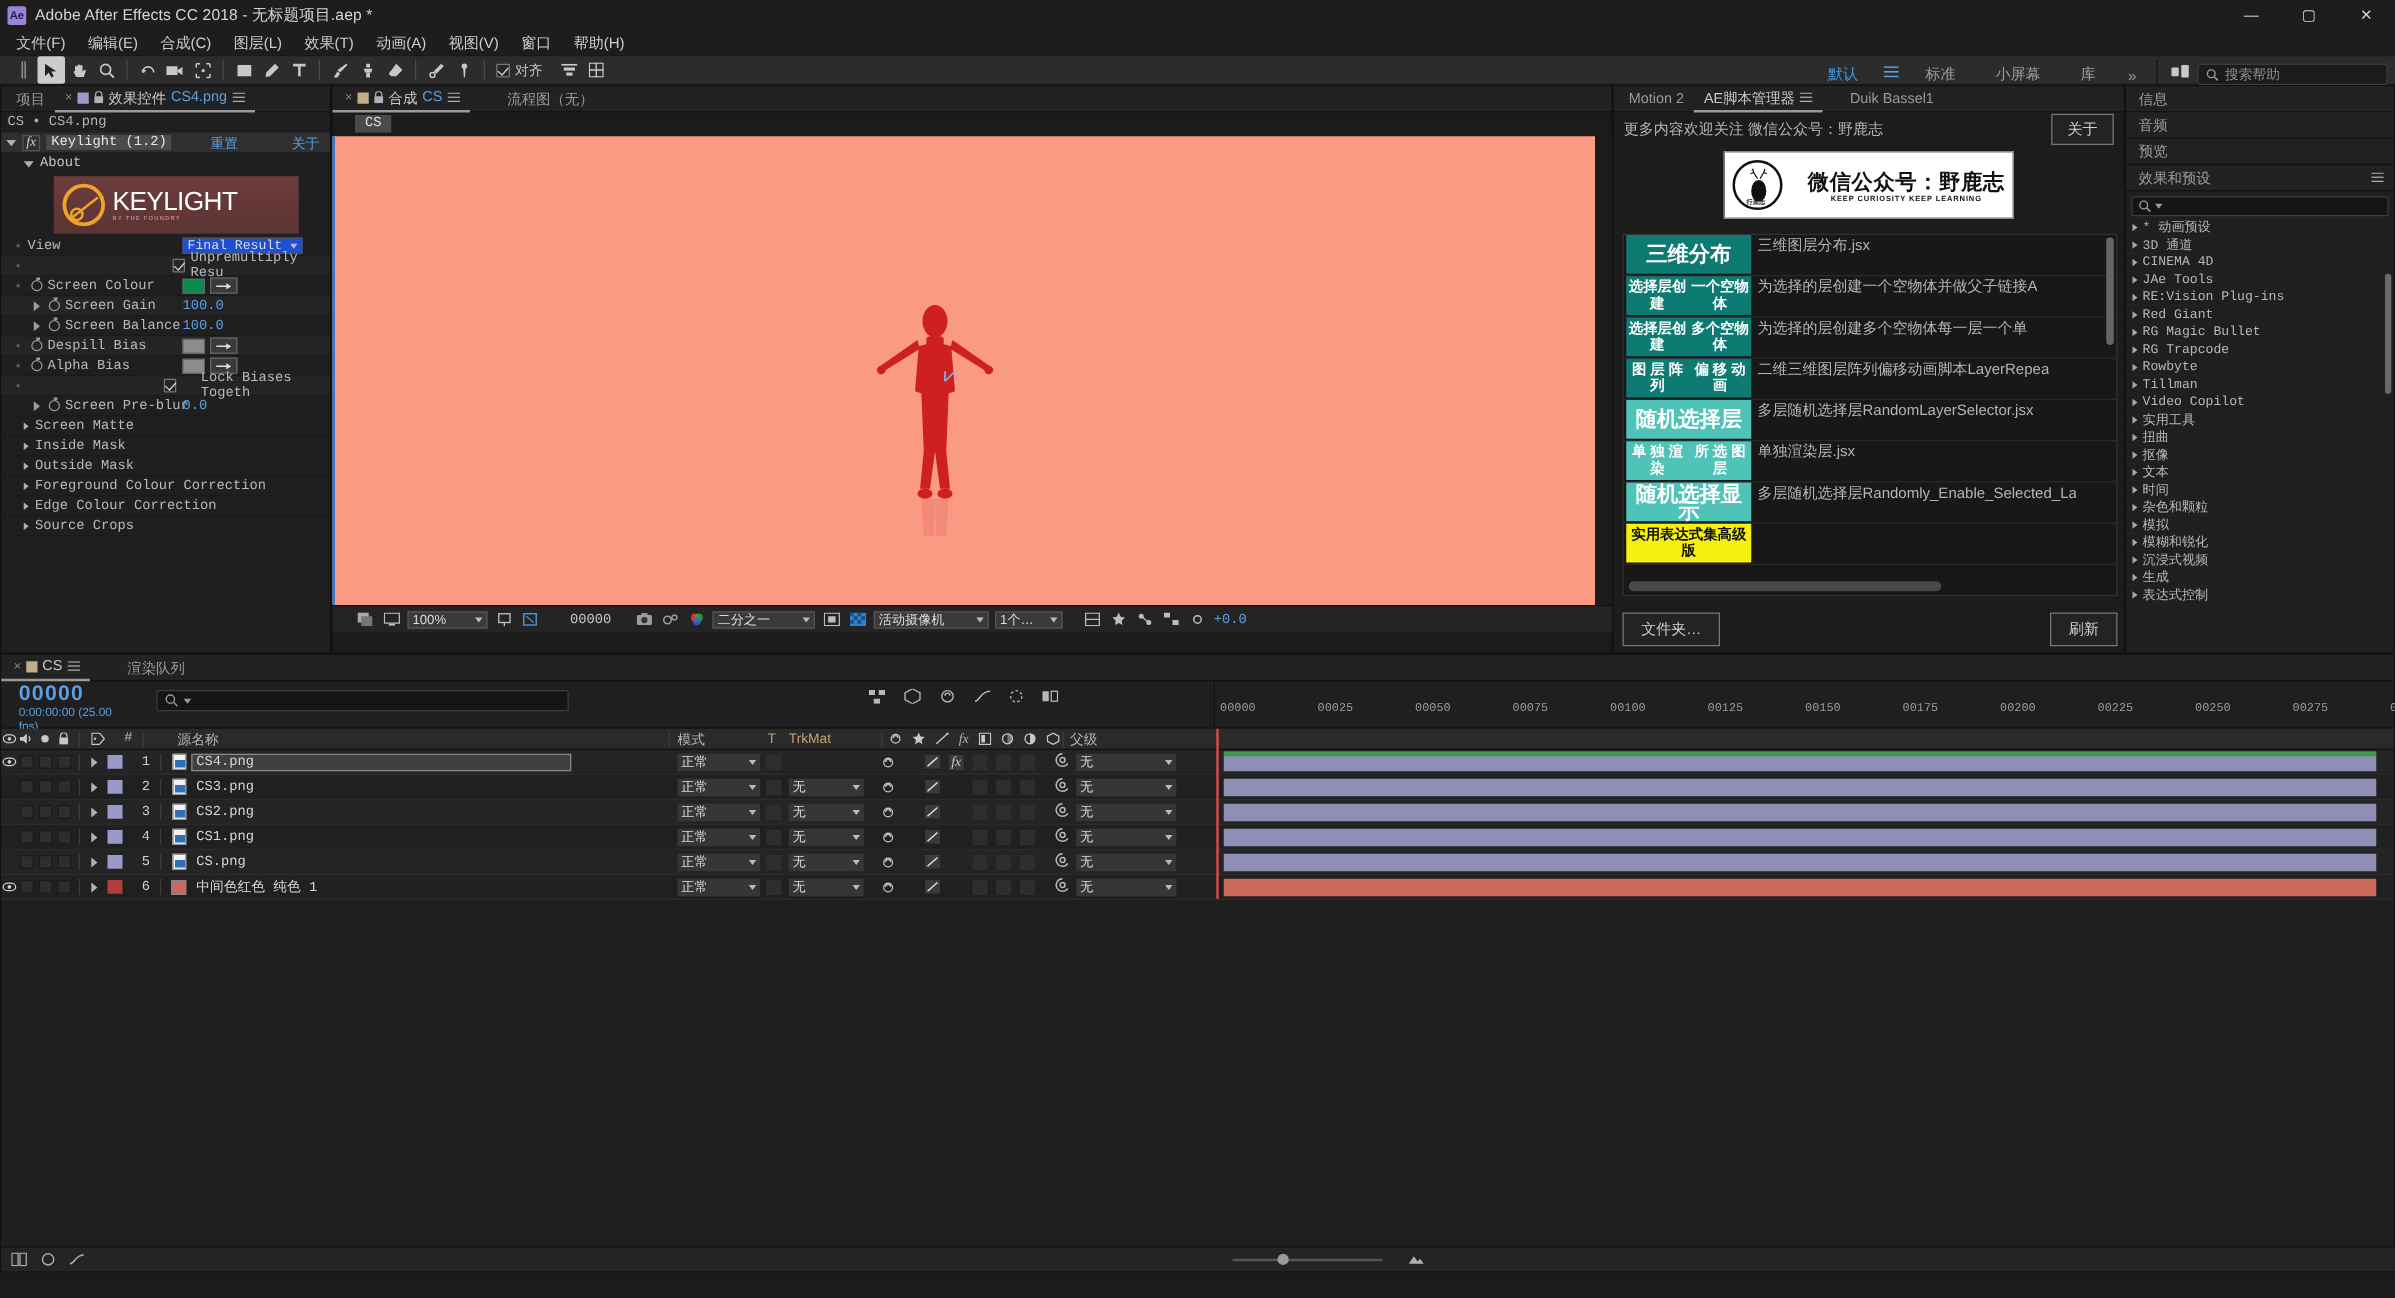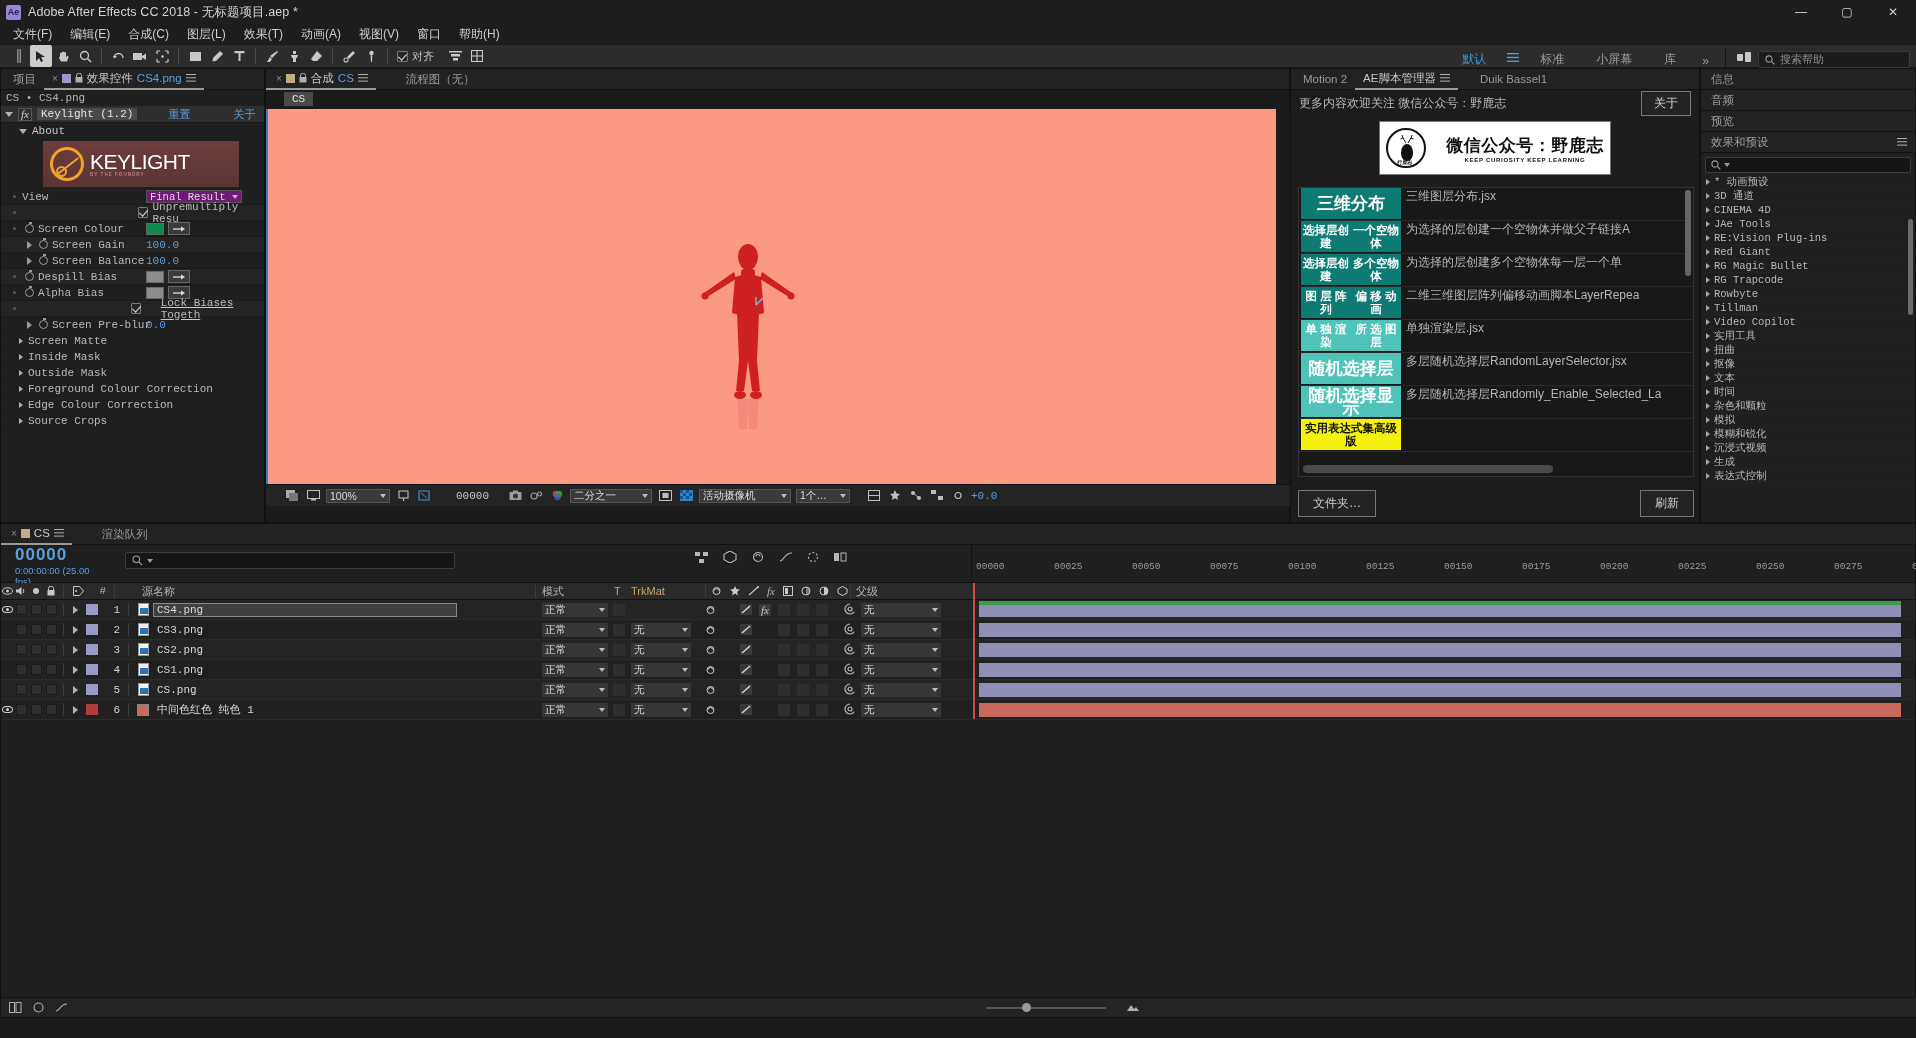--- a/index.html
+++ b/index.html
@@ -128,21 +128,21 @@
   .prop-left{ width:145px;display:flex;align-items:center;gap:4px;padding-left:8px;}
   .dot{ width:3px;height:3px;background:#555;border-radius:50%;display:inline-block;margin-left:4px;margin-right:2px;}
   .stopwatch{
     width:9px;height:9px;border:1.2px solid #9a9a9a;border-radius:50%;position:relative;flex:0 0 auto;margin-left:3px;
   }
   .stopwatch::before{content:"";position:absolute;left:3px;top:-3px;width:3px;height:2px;background:#9a9a9a;}
   .ptri{ width:0;height:0;border-left:5px solid #9a9a9a;border-top:4px solid transparent;border-bottom:4px solid transparent;margin-left:18px;flex:0 0 auto;}
   .plabel{ color:#b9b9b9;white-space:nowrap;}
   .pval{ color:#5b9fe0;}
   .dropdown{
-    background:#701a75;border:1px solid #555;height:13px;width:96px;font-size:10.5px;
+    background:#1d4ed8;border:1px solid #555;height:13px;width:96px;font-size:10.5px;
     display:flex;align-items:center;justify-content:space-between;padding:0 3px;color:#dcdcdc;
   }
   .colorbox{ width:18px;height:12px;border:1px solid #666;}
   .eyedrop{
     width:22px;height:13px;border:1px solid #666;background:#3a3a3a;display:flex;align-items:center;justify-content:center;
   }
   .grp-row{ height:16px;display:flex;align-items:center;gap:5px;padding-left:18px;border-bottom:1px solid #1a1a1a;}
   .grp-row span{font-family:"Liberation Mono",monospace;font-size:11px;color:#b9b9b9;}
 
   
@@ -579,21 +579,21 @@
                 <path d="M9 1.5l4 2.5-4 2.5z" fill="#ddd"></path>
               </svg>
             </span>
           </div>
         </div>
         <div class="prop-row">
           <div class="prop-left">
             <span class="dot"></span>
             <span class="plabel"></span>
           </div>
-          <div style="display: flex; align-items: center; gap: 20px; text-decoration: underline;">
+          <div style="display: flex; align-items: center; gap: 20px;">
             <span class="chk on"></span>
             <span style="color: rgb(185, 185, 185);">Lock Biases Togeth</span>
           </div>
         </div>
         <div class="prop-row">
           <div class="prop-left">
             <span class="ptri"></span>
             <span class="stopwatch"></span>
             <span class="plabel">Screen Pre-blur</span>
           </div>
@@ -864,31 +864,31 @@
             <div class="sp-desc">为选择的层创建多个空物体每一层一个单</div>
           </div>
           <div class="sp-item">
             <div class="sp-chip small" style="background: rgb(14, 123, 115);">
               <div>图 层 阵 列</div>
               <div>偏 移 动 画</div>
             </div>
             <div class="sp-desc">二维三维图层阵列偏移动画脚本LayerRepea</div>
           </div>
           <div class="sp-item">
+            <div class="sp-chip" style="background: rgb(79, 195, 184); font-size: 17px;">
+              <div>随机选择层</div>
+            </div>
+            <div class="sp-desc">多层随机选择层RandomLayerSelector.jsx</div>
+          </div>
+          <div class="sp-item">
             <div class="sp-chip small" style="background: rgb(79, 195, 184);">
               <div>单 独 渲 染</div>
               <div>所 选 图 层</div>
             </div>
             <div class="sp-desc">单独渲染层.jsx</div>
-          </div>
-          <div class="sp-item">
-            <div class="sp-chip" style="background: rgb(79, 195, 184); font-size: 17px;">
-              <div>随机选择层</div>
-            </div>
-            <div class="sp-desc">多层随机选择层RandomLayerSelector.jsx</div>
           </div>
           <div class="sp-item">
             <div class="sp-chip" style="background: rgb(79, 195, 184); font-size: 17px;">
               <div>随机选择显示</div>
             </div>
             <div class="sp-desc">多层随机选择层Randomly_Enable_Selected_La</div>
           </div>
           <div class="sp-item">
             <div class="sp-chip small" style="background: rgb(245, 239, 18); color: rgb(17, 17, 17);">
               <div>实用表达式集高级版</div>

